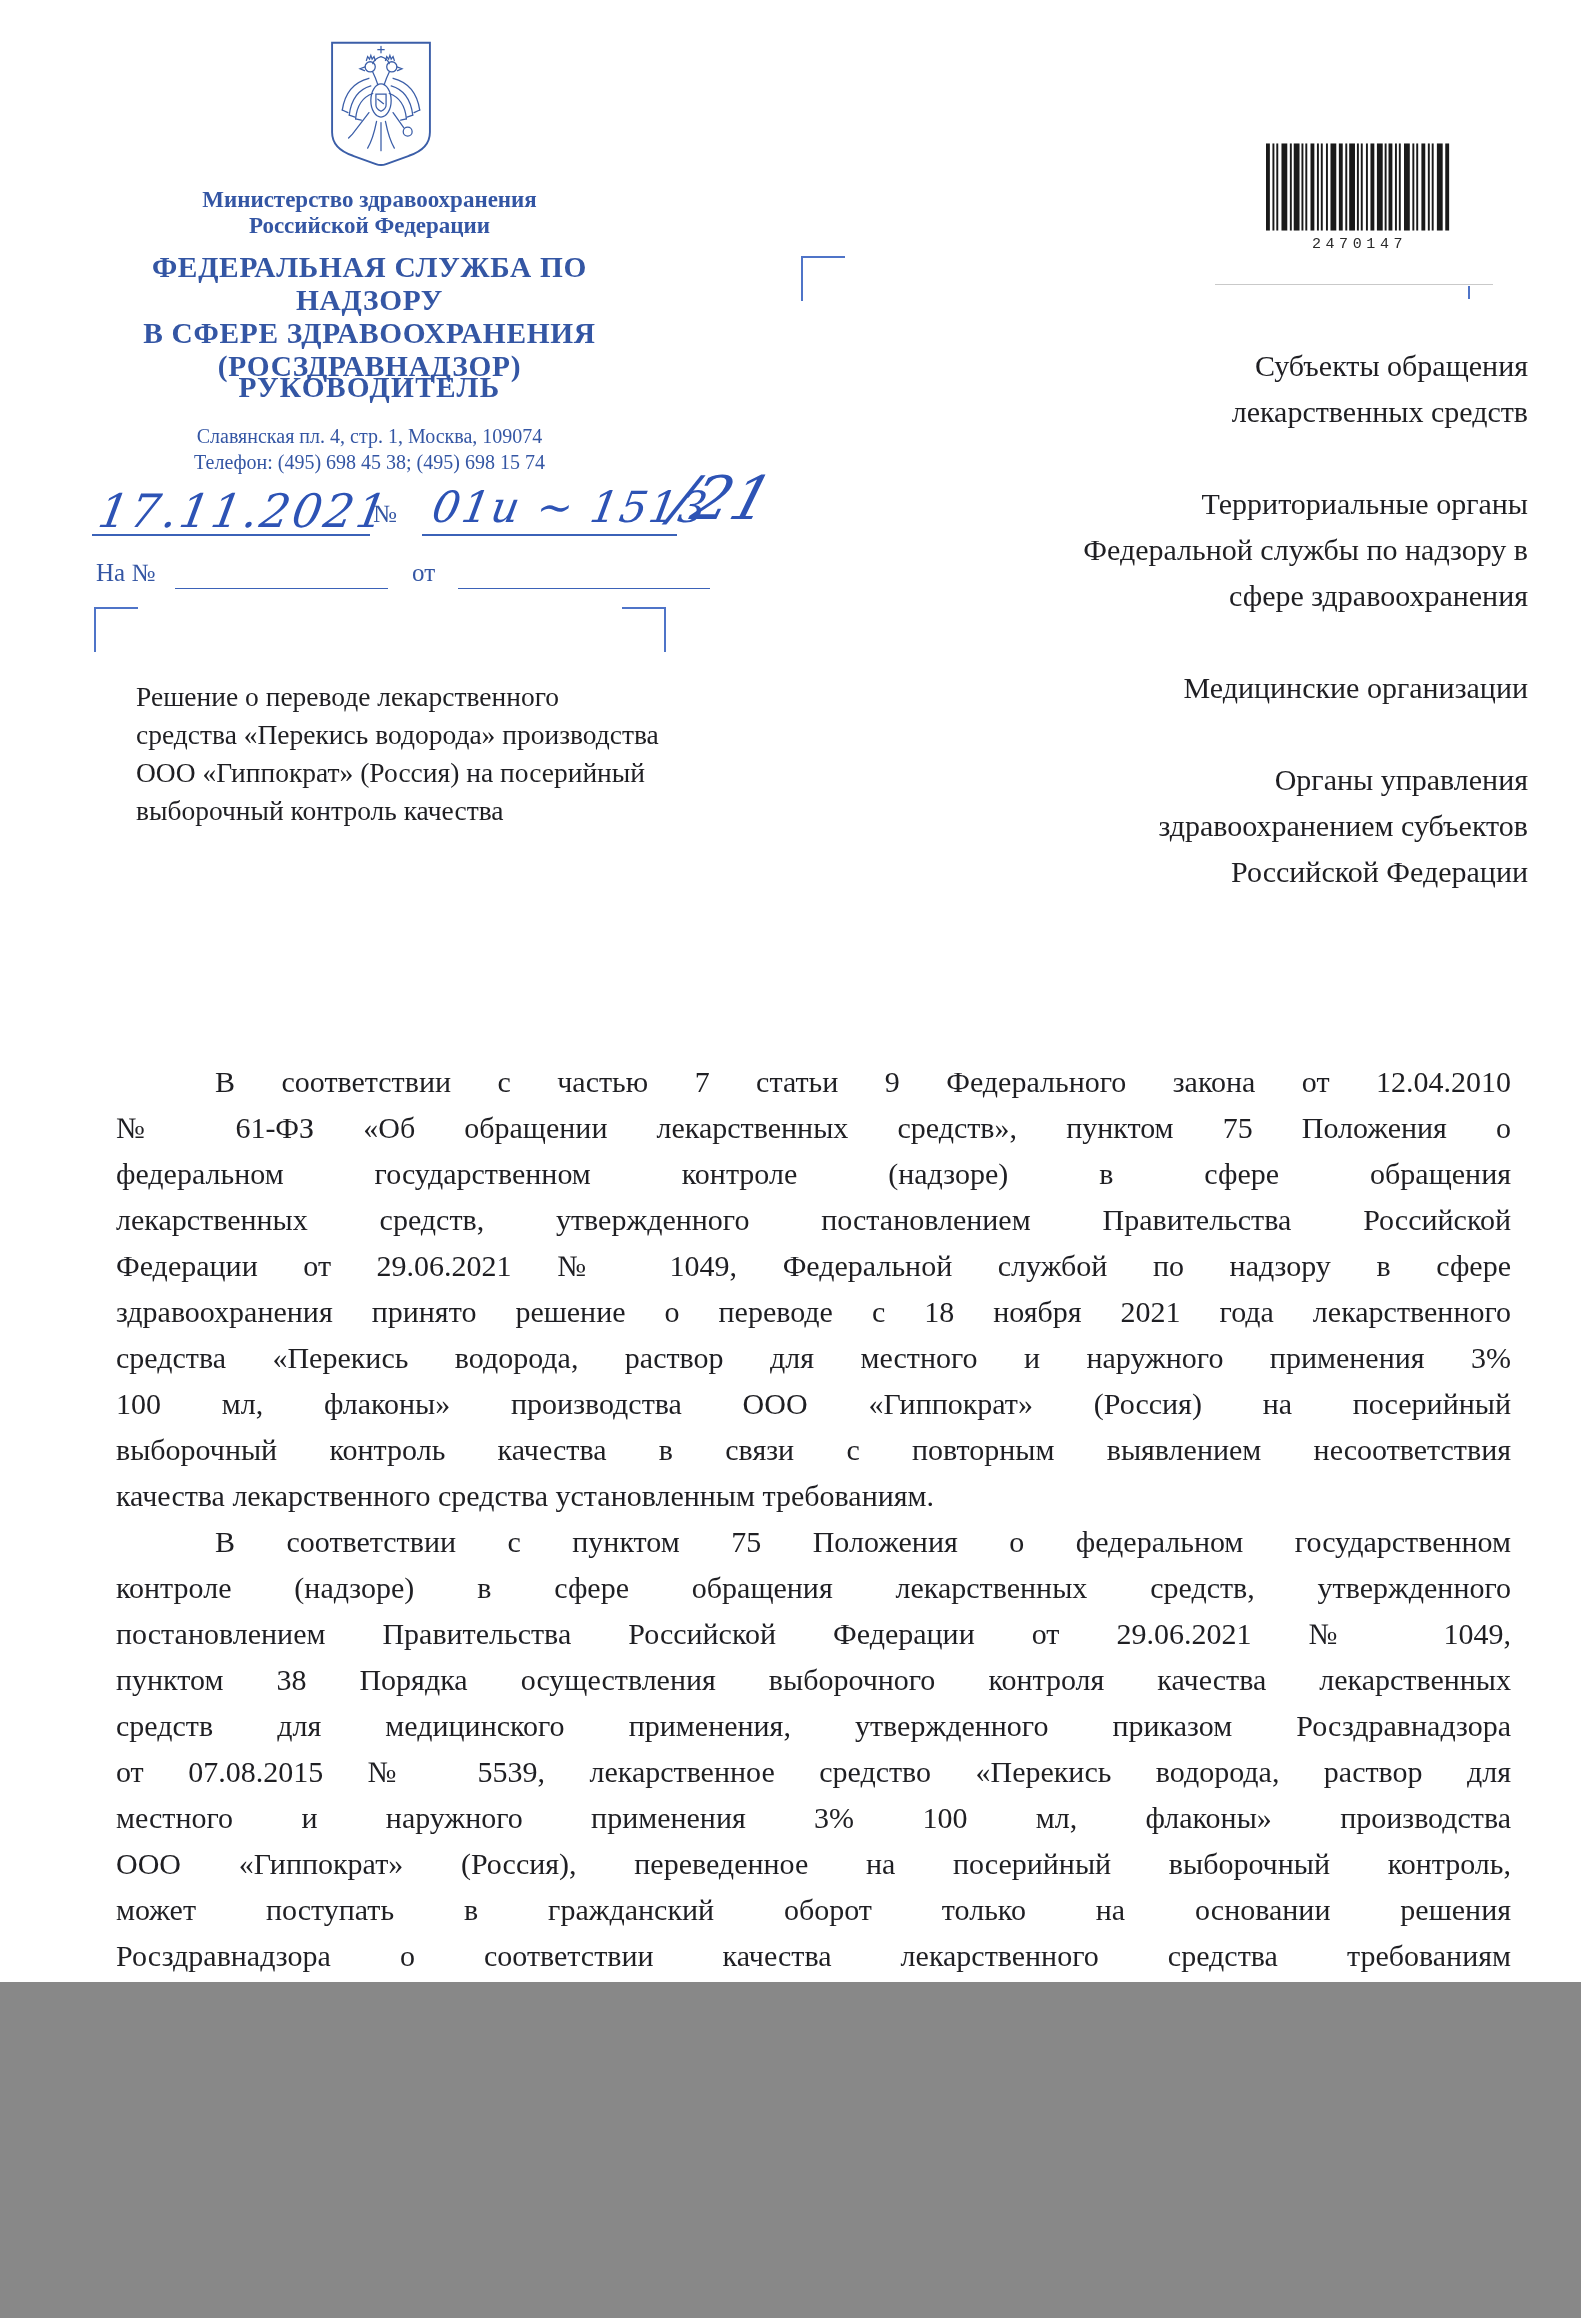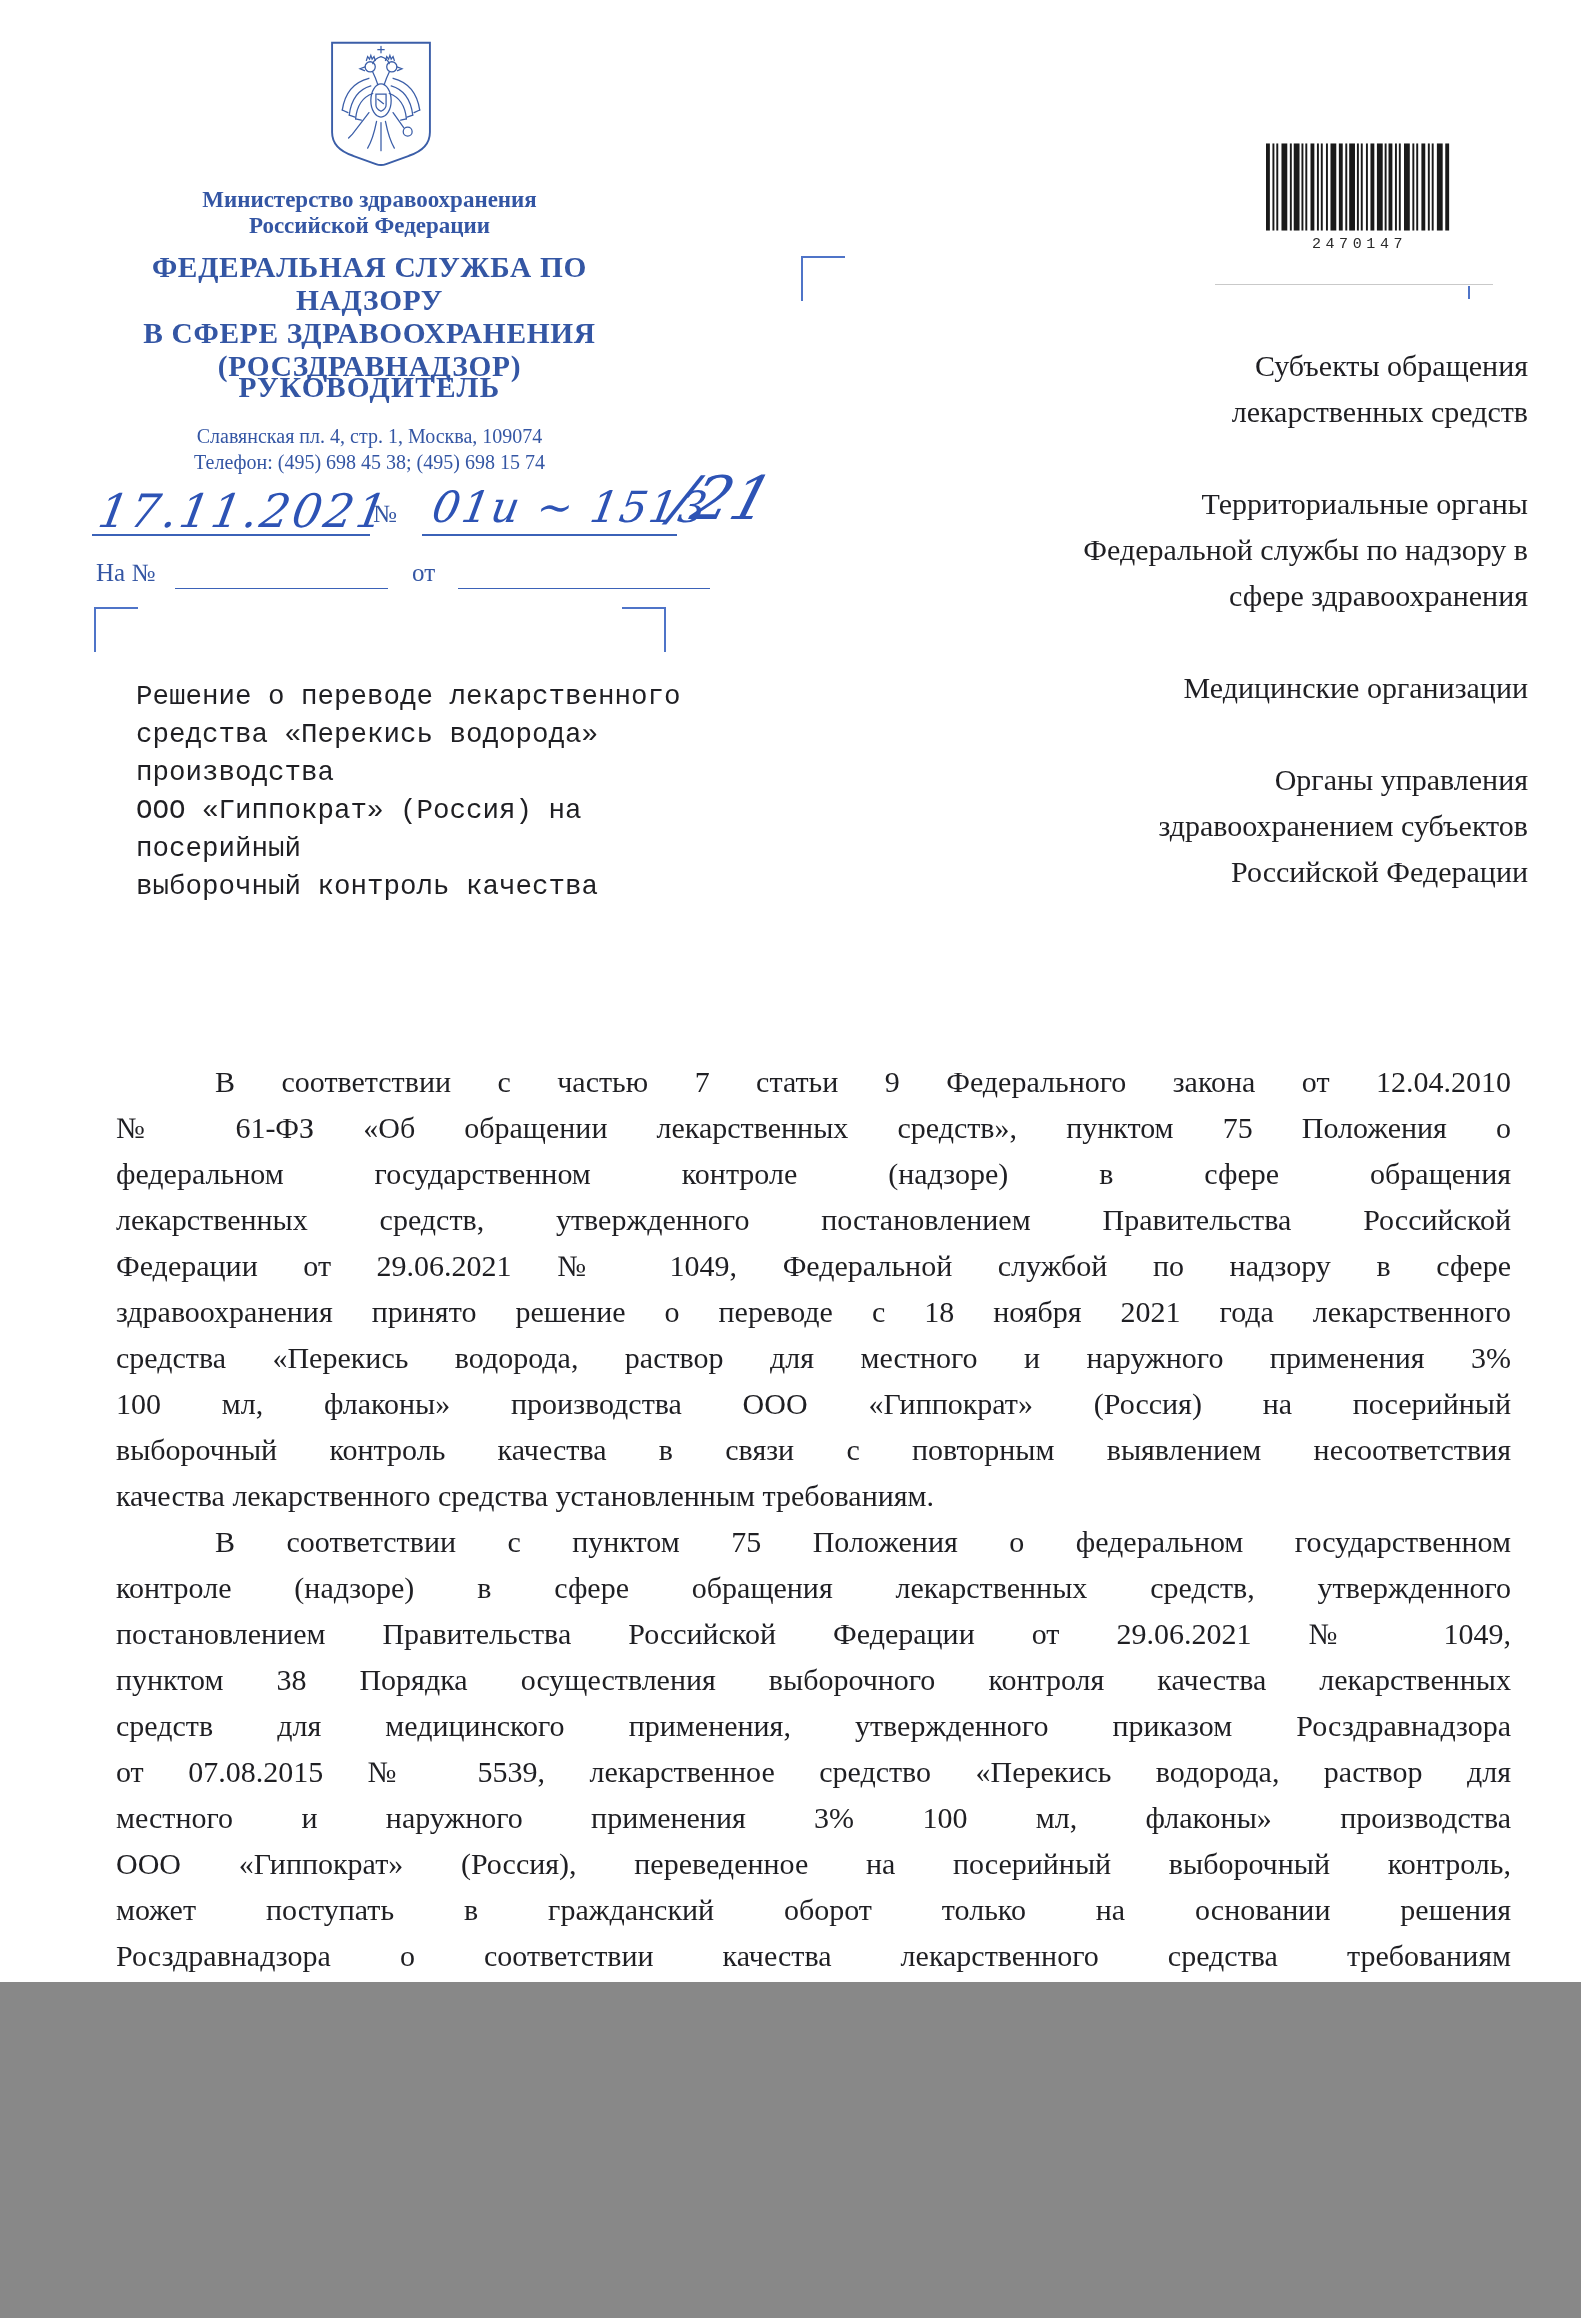--- a/index.html
+++ b/index.html
@@ -31,21 +31,21 @@
   .u-line{border-bottom:2px solid #3b62b8;height:0;}
   .u-thin{border-bottom:1.3px solid #3b62b8;height:0;}
   .reg-label{color:#3456a4;font-size:25px;font-weight:400;white-space:nowrap;}
 
   
   .crn{width:42px;height:43px;border:0 solid #4f74c8;}
   .crn-tl{border-top-width:2px;border-left-width:2px;}
   .crn-tr{border-top-width:2px;border-right-width:2px;}
 
   
-  .subject{left:136px;top:678px;width:609px;font-size:27.5px;line-height:38px;font-family:Liberation Mono, monospace;}
+  .subject{left:136px;top:678px;width:609px;font-size:27.5px;line-height:38px;}
   .subject .line{text-align:left;}
 
   
   .barcode-box{left:1266px;top:143px;width:187px;}
   .barcode-num{
     margin-top:2.6px;text-align:center;
     font-family:Liberation Mono, monospace;
     font-size:15px;letter-spacing:4.6px;color:#2a2a2a;
   }
 

